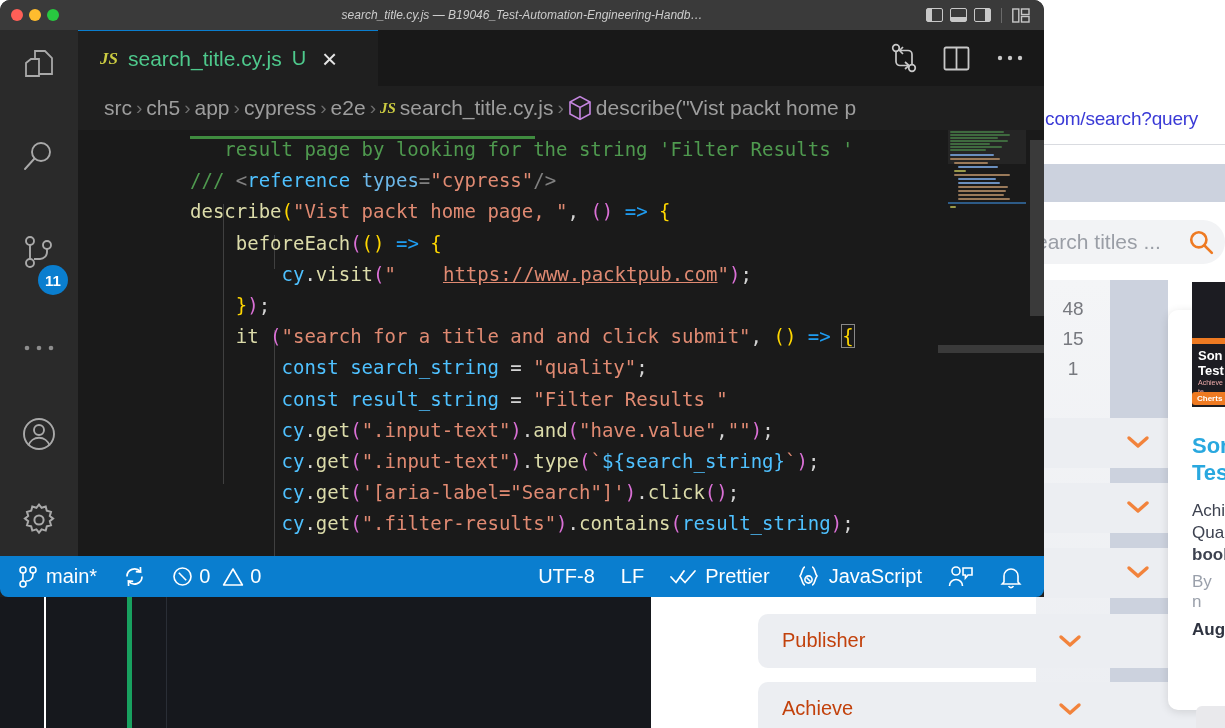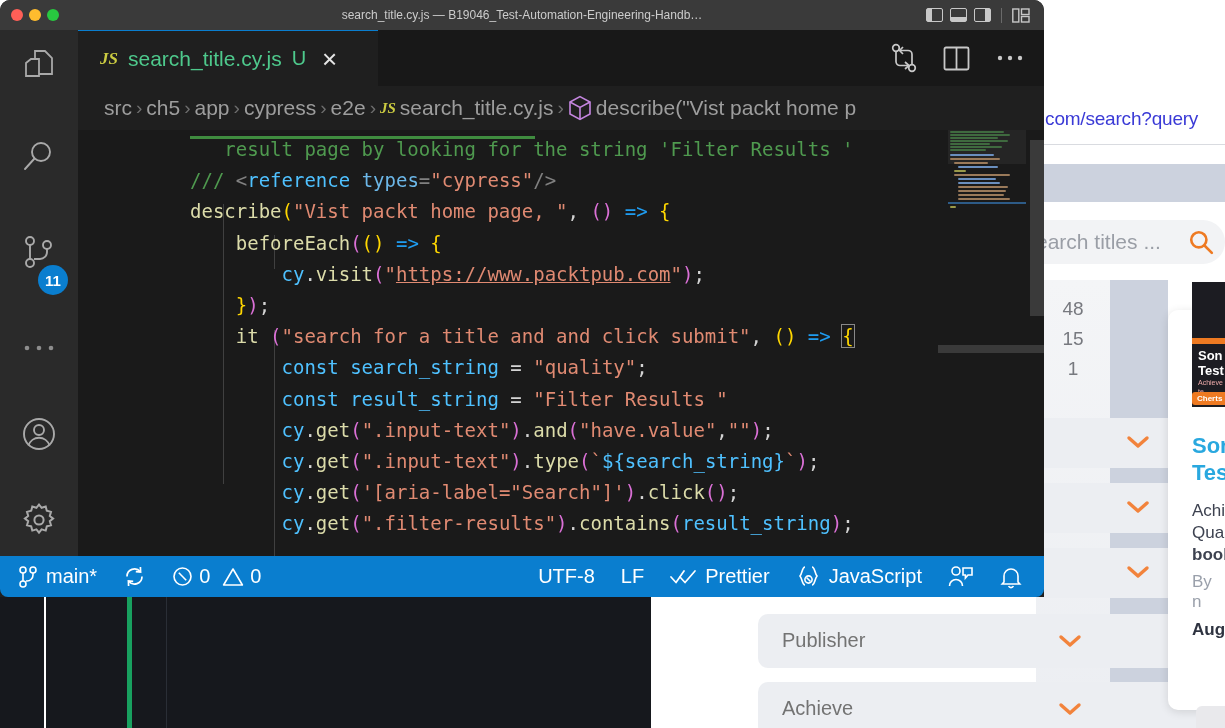--- a/index.html
+++ b/index.html
@@ -34,29 +34,29 @@
   .br-cover-s{position:absolute;left:1198px;top:378px;color:#eaa;font-size:7px;line-height:9px;}
   .br-badge{position:absolute;left:1192px;top:392px;background:#ee7a22;color:#fff;font-size:8px;padding:2px 5px;border-radius:3px;font-weight:bold;}
   .br-title{position:absolute;left:1192px;top:432px;color:#29a8df;font-size:22px;font-weight:bold;line-height:27px;}
   .br-desc{position:absolute;left:1192px;top:500px;color:#3d4250;font-size:17px;line-height:22px;}
   .br-by{position:absolute;left:1192px;top:572px;color:#9aa0ab;font-size:17px;}
   .br-date{position:absolute;left:1192px;top:620px;color:#2e3340;font-size:17px;font-weight:bold;}
   .br-card2{position:absolute;left:1196px;top:706px;width:100px;height:40px;background:#e9e9ec;border-radius:6px;}
 
   
   .acc{position:absolute;background:#eceef2;border-radius:10px;height:50px;}
-  .acc-label{position:absolute;color:#737373;font-size:20px;}
+  .acc-label{position:absolute;color:#c2410c;font-size:20px;}
   .acc-chev{position:absolute;width:24px;height:14px;}
 
   
   #vscode{position:absolute;left:0;top:0;width:1044px;height:597px;background:#1f1f1f;
           border-radius:10px 10px 0 0;overflow:hidden;}
 
   
-  .titlebar{position:absolute;left:0;top:0;width:1044px;height:36px;background:#3a3a3a;}
+  .titlebar{position:absolute;left:0;top:0;width:1044px;height:36px;background:#3a3a3a;font-style:italic;}
   .traffic{position:absolute;top:9px;width:12px;height:12px;border-radius:50%;}
   .tl-red{left:11px;background:#ff5f57;}
   .tl-yellow{left:29px;background:#febc2e;}
   .tl-green{left:47px;background:#28c840;}
   .title-text{position:absolute;left:0;top:0;width:1044px;height:30px;line-height:30px;
               text-align:center;color:#cccccc;font-size:12px;}
   .layout-icons{position:absolute;right:14px;top:0;height:30px;display:flex;align-items:center;gap:7px;}
   .li{width:17px;height:14px;border:1.5px solid #c8c8c8;border-radius:2px;position:relative;box-sizing:border-box;}
   .li.left::before{content:"";position:absolute;left:0;top:0;bottom:0;width:5px;background:#c8c8c8;}
   .li.bottom::before{content:"";position:absolute;left:0;right:0;bottom:0;height:4px;background:#c8c8c8;}
@@ -102,21 +102,21 @@
   .c-attr{color:#6cb7e8;}
   .c-punc{color:#808080;}
   .c-fn{color:#dcdcaa;}
   .c-str{color:#e08a72;}
   .c-paren-m{color:#da70d6;}
   .c-paren-y{color:#ffd700;}
   .c-kw{color:#4fc1ff;text-align:center;}
   .c-var{color:#4fc1ff;}
   .c-op{color:#1f9cf0;}
   .c-plain{color:#d4d4d4;}
-  .url-underline{text-decoration:underline;}
+  .url-underline{text-decoration:underline;margin-left:47px;}
   .brace-box{outline:1px solid #888;}
 
   
   .minimap{position:absolute;right:18px;top:0;width:78px;height:436px;background:#1a1a1a;}
   .mm-line{position:absolute;height:2px;border-radius:1px;}
   .mm-hl{position:absolute;left:0;width:78px;height:2px;background:#2e4a6b;}
   .scrollshadow{position:absolute;right:0;top:0;width:18px;height:436px;background:#1a1a1a;}
   .scrollthumb{position:absolute;right:0;width:14px;background:#3a3a3a;border-radius:0;}
 
   

